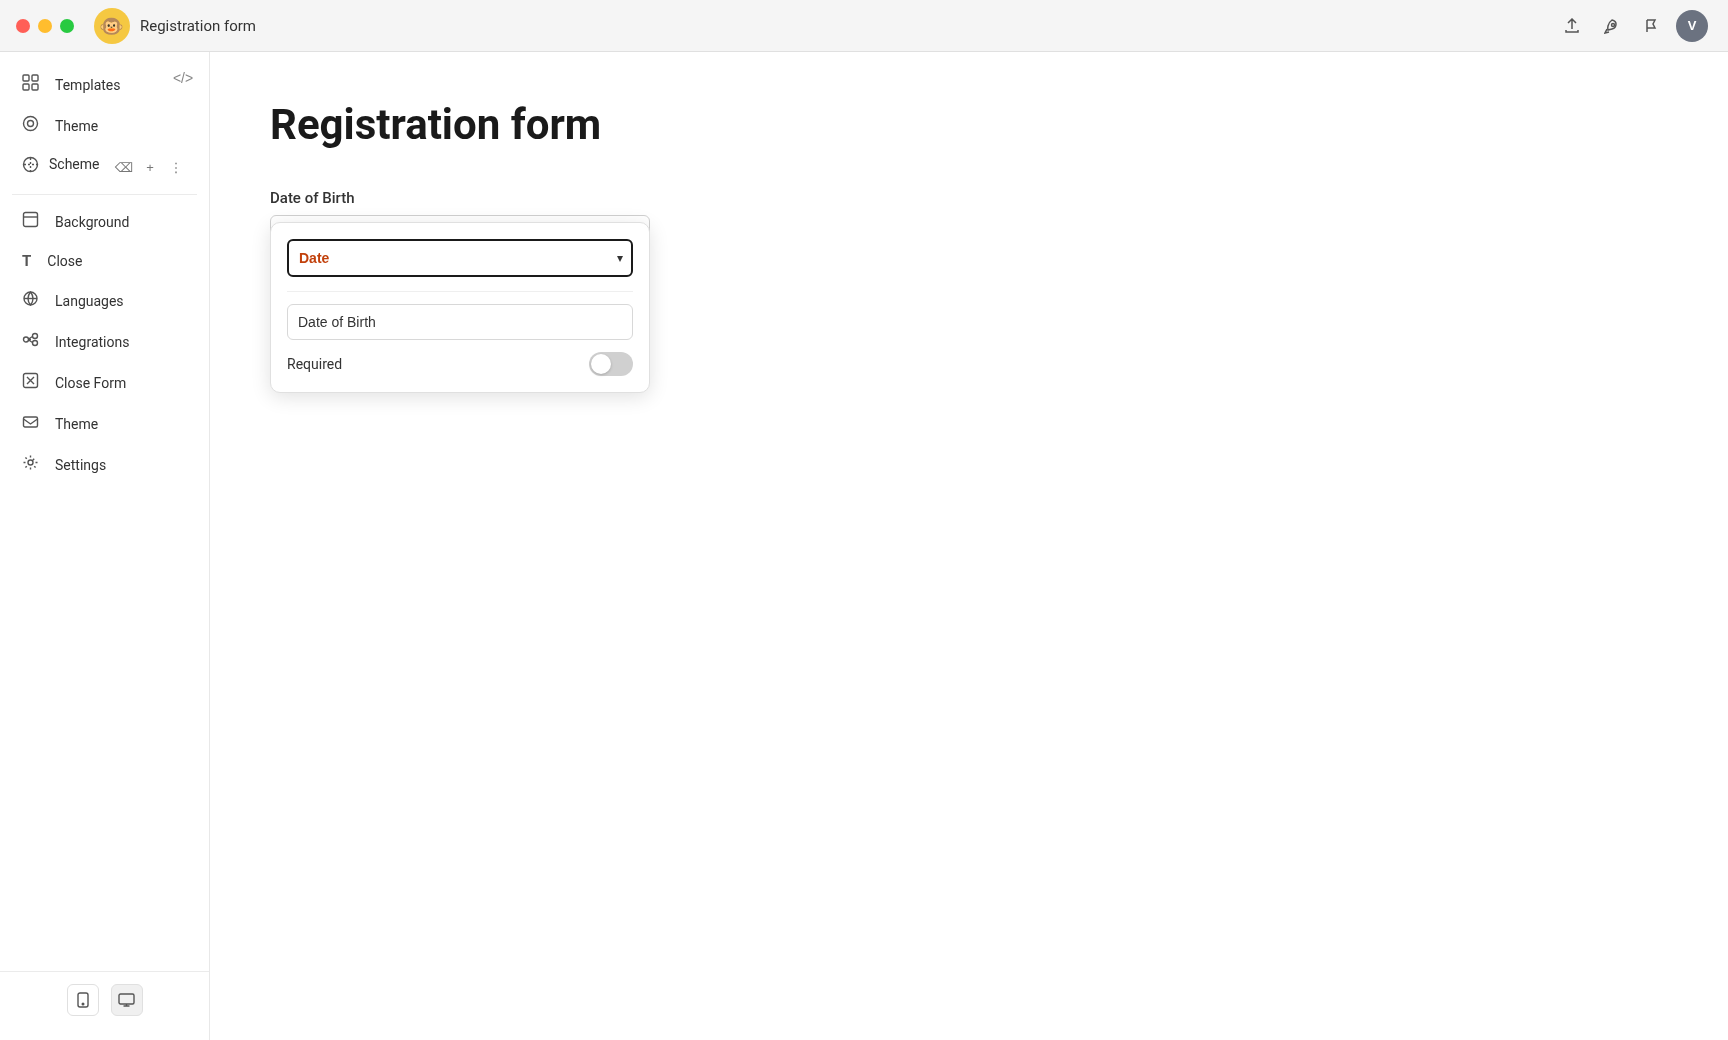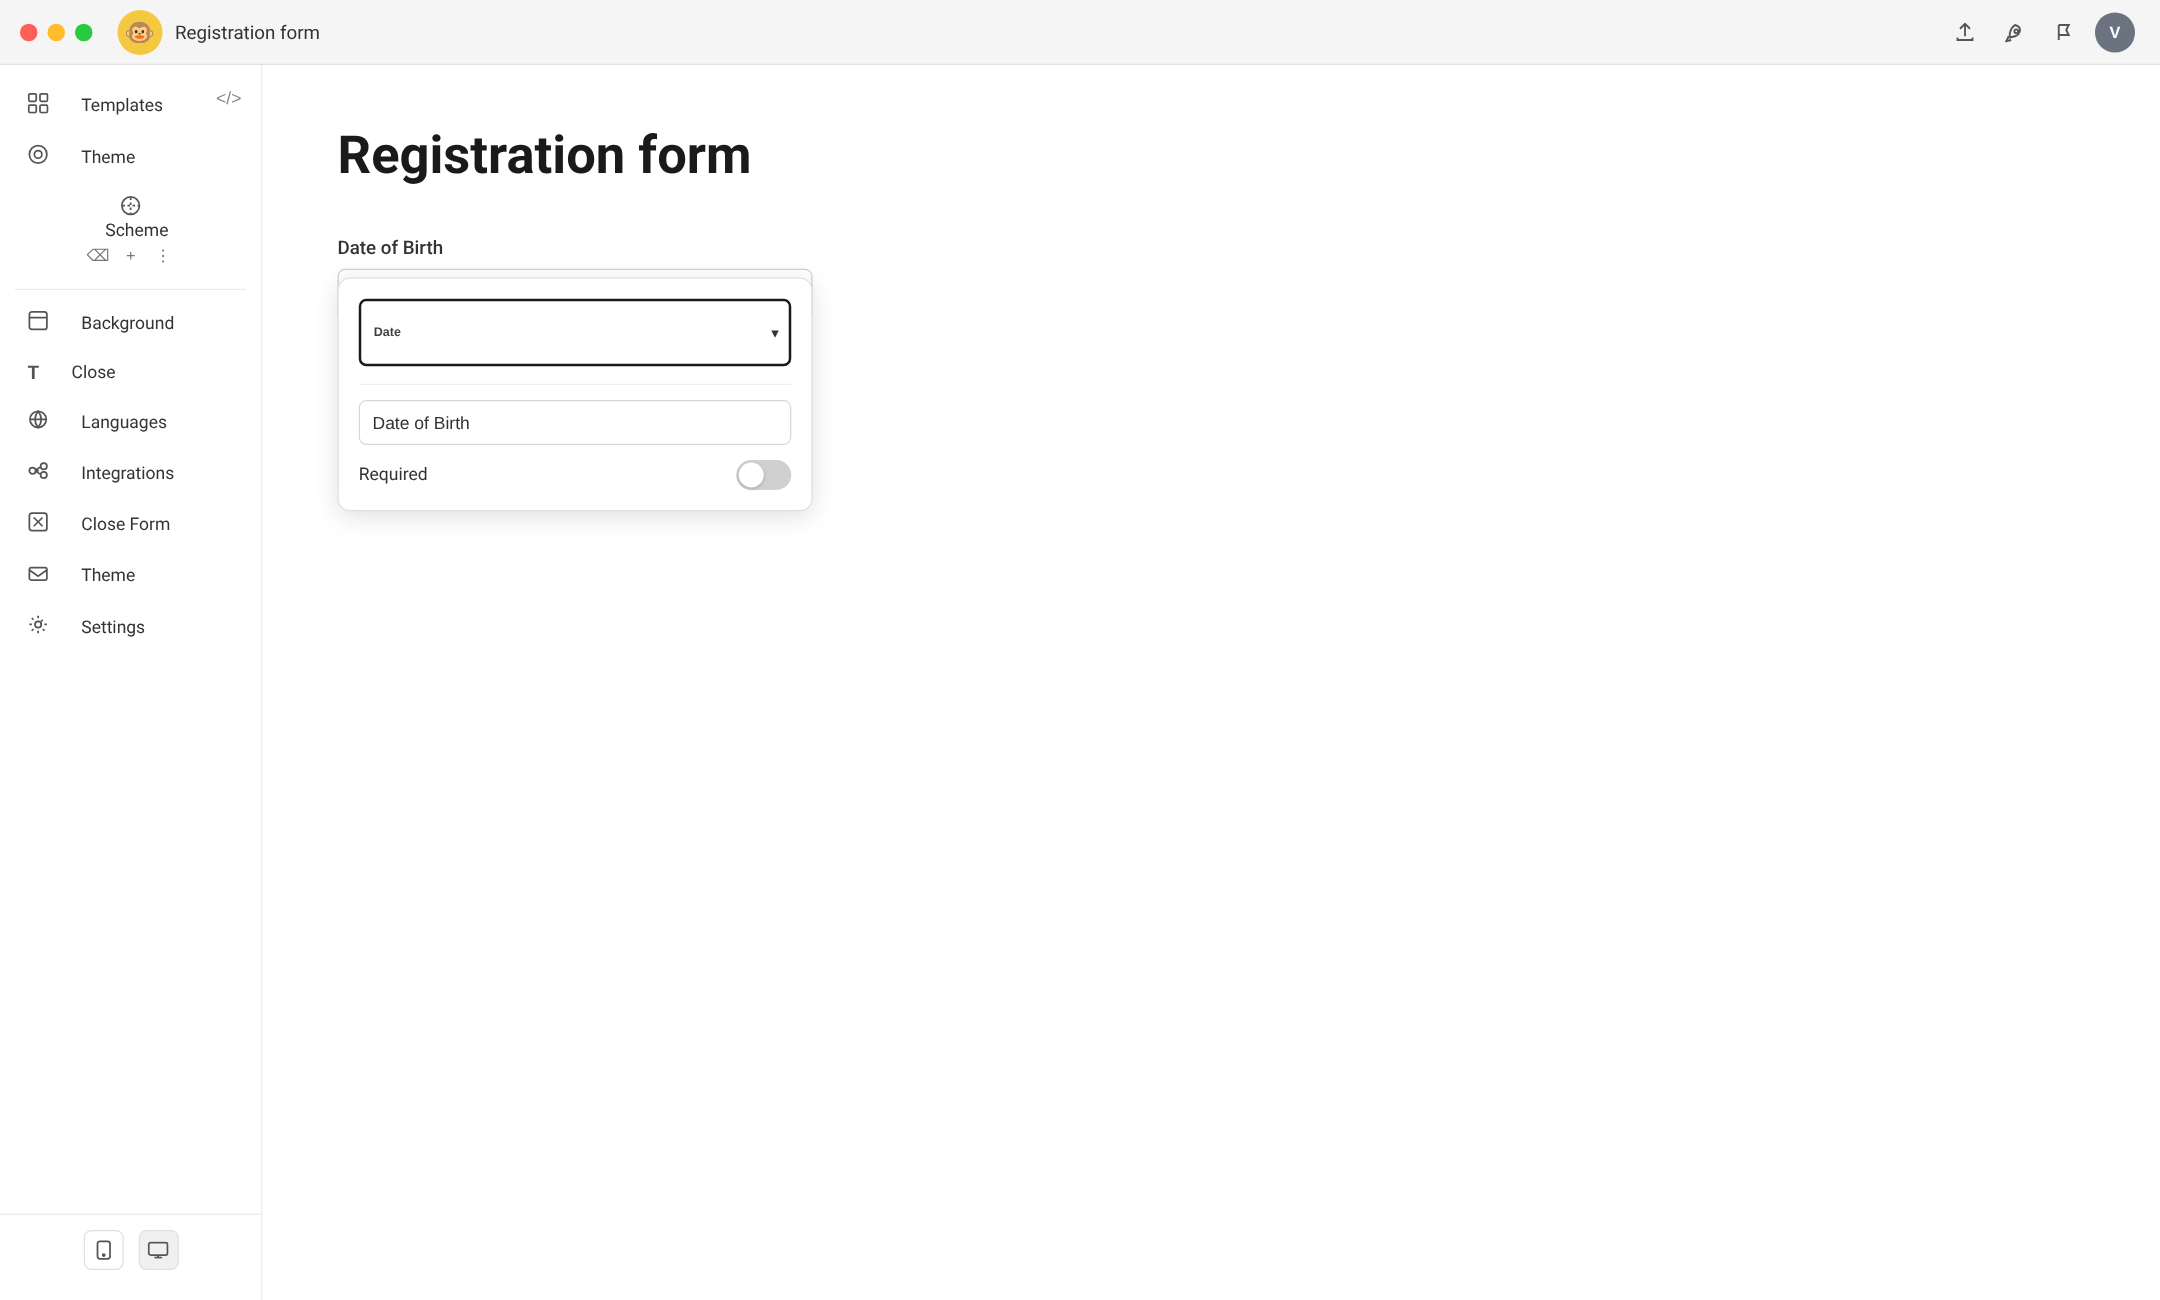--- a/index.html
+++ b/index.html
@@ -55,41 +55,39 @@
       height: 28px;
       display: flex;
       align-items: center;
       justify-content: center;
       border-radius: 4px;
     }
 
     .sidebar-item {
       display: flex;
       align-items: center;
-      gap: 26px;
+      gap: 16px;
       padding: 9px 16px;
       cursor: pointer;
       color: #333;
       font-size: 14px;
       border-radius: 6px;
       margin: 1px 6px;
       position: relative;
     }
     .sidebar-icon { font-size: 16px; color: #555; flex-shrink: 0; }
 
     .sidebar-scheme-row {
       display: flex;
-      align-items: center;
       padding: 9px 16px;
       cursor: pointer;
       color: #333;
       font-size: 14px;
       border-radius: 6px;
       margin: 1px 6px;
-      flex-direction: column;
     }
     .scheme-label { flex: 1; margin-left: 10px; }
     .scheme-actions { display: flex; gap: 4px; align-items: center; }
     .scheme-action-btn { width: 22px; height: 22px; border: none; background: transparent; cursor: pointer; color: #777; font-size: 13px; display: flex; align-items: center; justify-content: center; border-radius: 3px; }
 
     .sidebar-divider { height: 1px; background: #ebebeb; margin: 6px 12px; }
 
     
     .sidebar-bottom {
       margin-top: auto;
@@ -155,30 +153,30 @@
       padding: 16px;
       z-index: 10;
     }
 
     .popup-select-wrapper {
       position: relative;
       margin-bottom: 14px;
     }
     .popup-select-wrapper select {
       width: 100%;
-      height: 54px;
+      height: 38px;
       border: 2px solid #1a1a1a;
       border-radius: 6px;
       padding: 0 10px;
-      font-size: 10px;
+      font-size: 14px;
       font-weight: 600;
       appearance: none;
       background: #fff;
       cursor: pointer;
-      color: #404040;
+      color: #c2410c;
     }
     .popup-select-arrow {
       position: absolute;
       right: 10px;
       top: 50%;
       transform: translateY(-50%);
       pointer-events: none;
       color: #333;
       font-size: 12px;
     }

